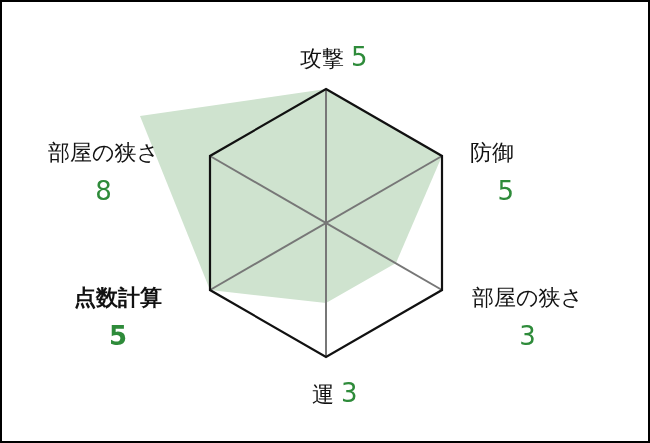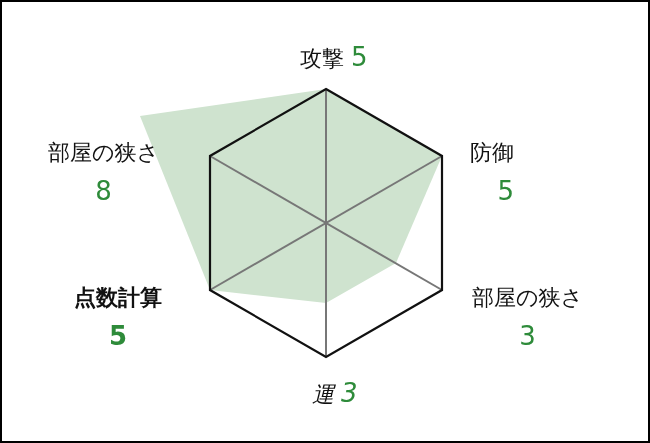--- a/index.html
+++ b/index.html
@@ -46,21 +46,21 @@
   <div class="lbl stack" style="left:468px; top:140px;text-align:right;">
     <span>防御</span>
     <span class="val">5</span>
   </div>
 
   <div class="lbl stack" style="left:470px; top:285px;">
     <span>部屋の狭さ</span>
     <span class="val">3</span>
   </div>
 
-  <div class="lbl" style="left:310px; top:378px;font-style:italic;">
+  <div class="lbl" style="left:310px; top:378px;">
     <span>運</span>
     <span class="val">3</span>
   </div>
 
   <div class="lbl stack" style="left:72px; top:285px;font-weight:bold;">
     <span>点数計算</span>
     <span class="val">5</span>
   </div>
 
   <div class="lbl stack" style="left:46px; top:140px;">

